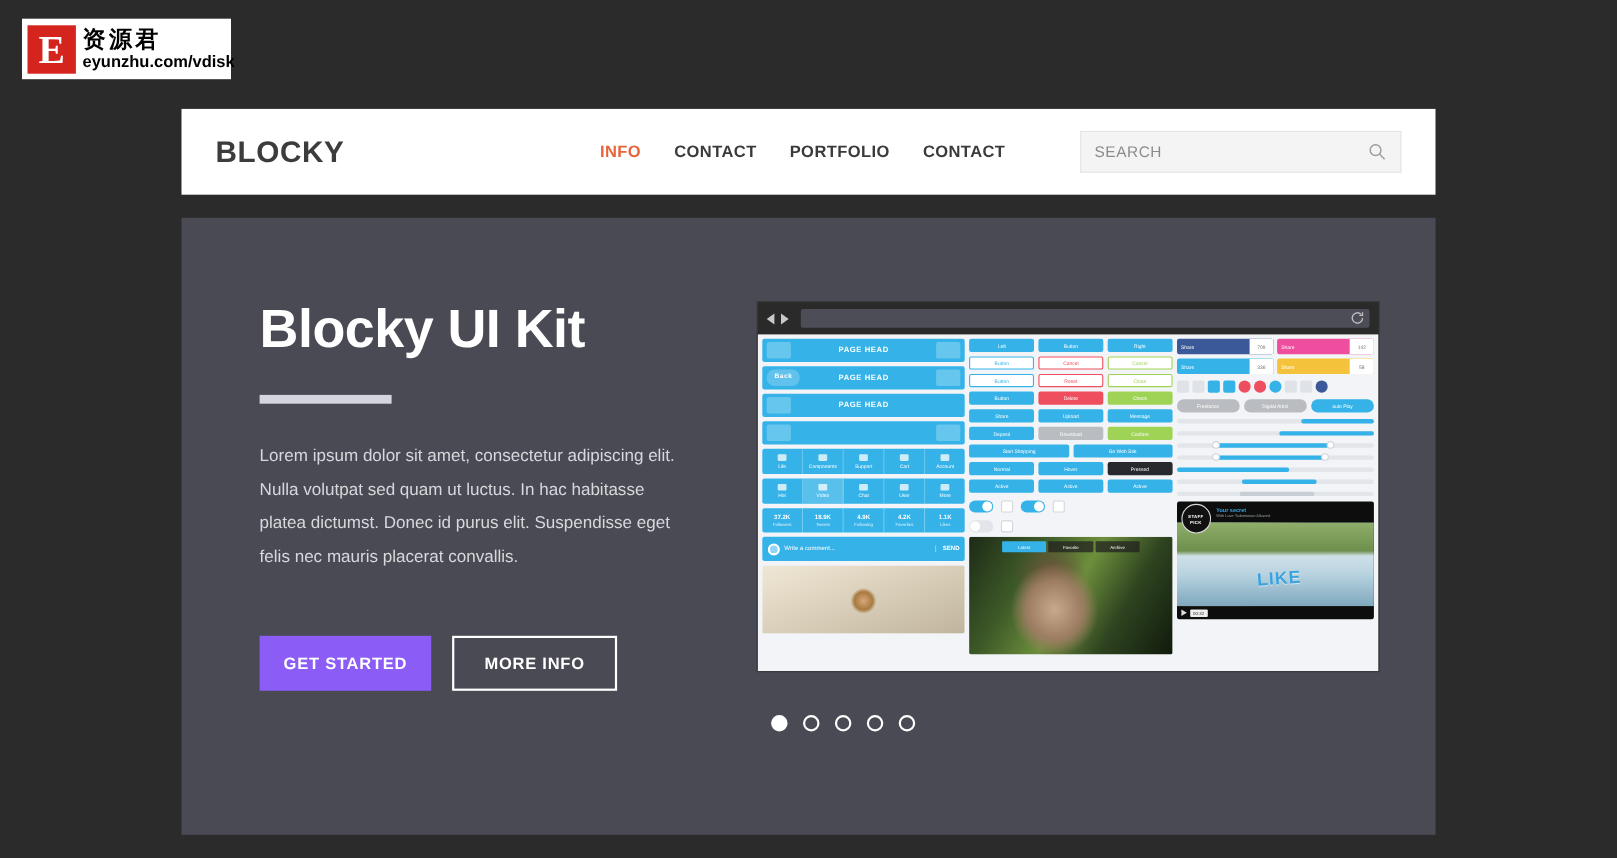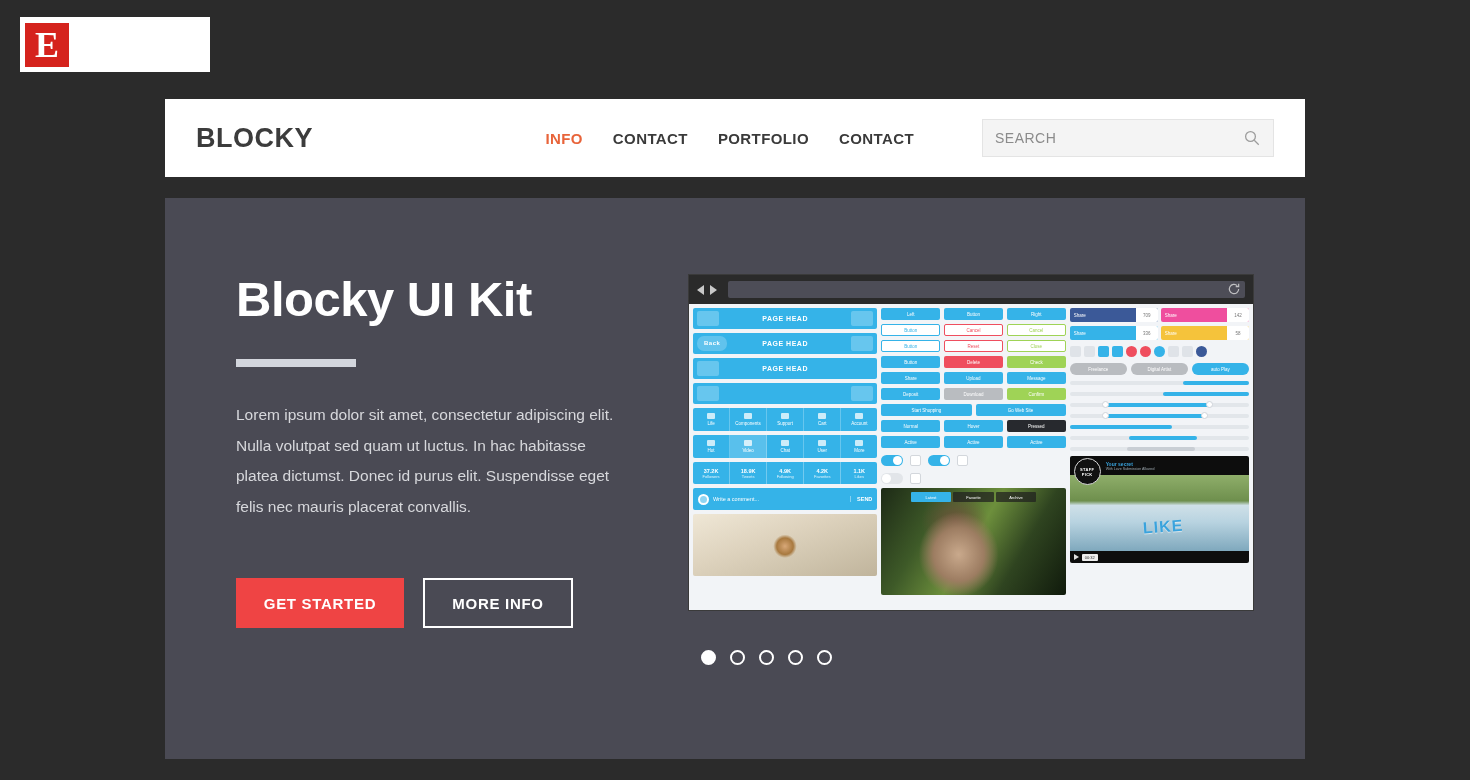--- a/index.html
+++ b/index.html
@@ -137,21 +137,21 @@
   .btn {
     font-size: 15px;
     font-weight: bold;
     letter-spacing: 0.7px;
     cursor: pointer;
     display: flex;
     align-items: center;
     justify-content: center;
     height: 50px;
   }
-  .btn-primary { width: 168px; background: #ef4444; color: #fff; border: 0; }
+  .btn-primary { width: 156px; background: #8b5cf6; color: #fff; border: 0; }
   .btn-ghost { width: 150px; background: transparent; color: #fff; border: 2px solid #fff; }
 
   
   .hero-right { margin-left: 52px; }
   .browser {
     width: 566px;
     background: #2a2a2a;
     border: 1px solid #3a3a3a;
   }
   .browser-bar {
@@ -387,20 +387,24 @@
     width: 15px; height: 15px; border-radius: 50%;
     border: 2px solid #ffffff; cursor: pointer;
   }
   .dot.active { background: #ffffff; }
 </style>
 </head>
 <body>
 
 <div class="watermark">
   <div class="wm-badge">E</div>
+  <div class="wm-text">
+    <div class="wm-cn">资源君</div>
+    <div class="wm-url">eyunzhu.com/vdisk</div>
+  </div>
 </div>
 
 <div class="page">
 
   <header class="site-header">
     <div class="brand">BLOCKY</div>
 
     <nav class="main-nav">
       <a class="nav-link active">INFO</a>
       <a class="nav-link">CONTACT</a>

